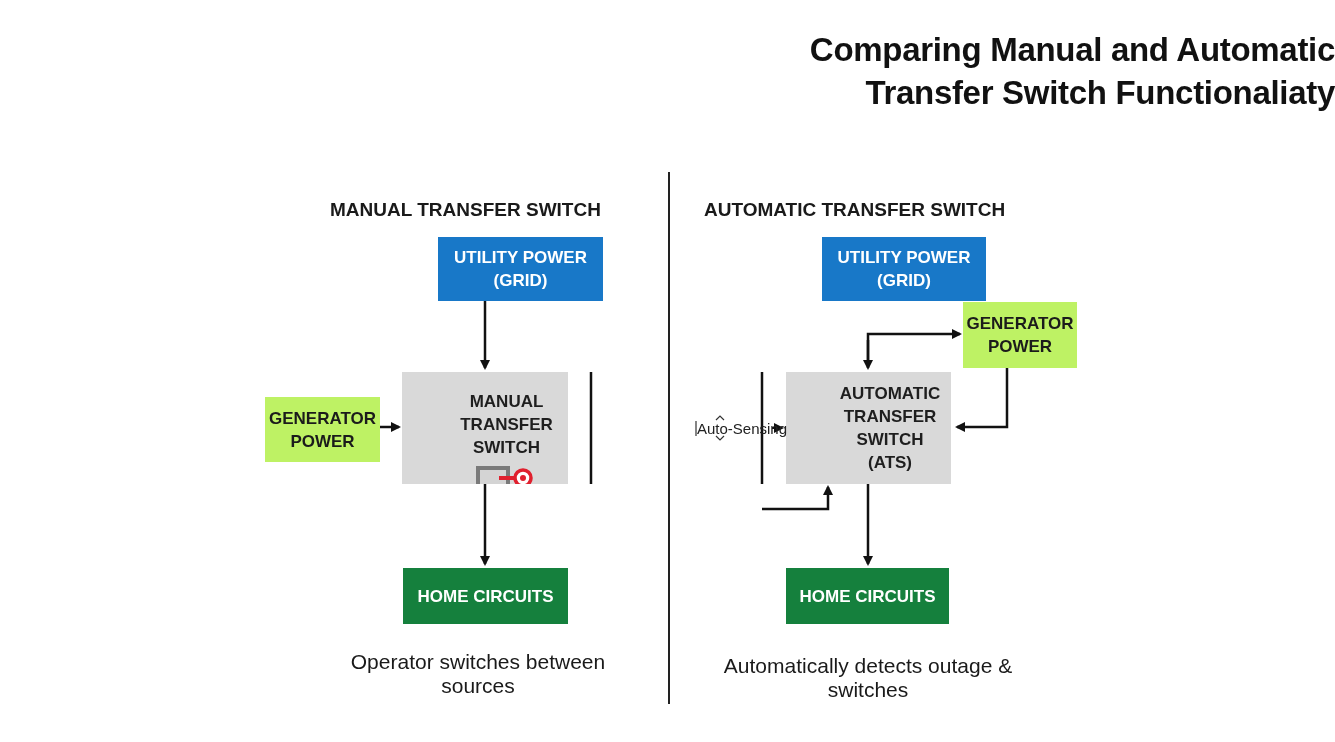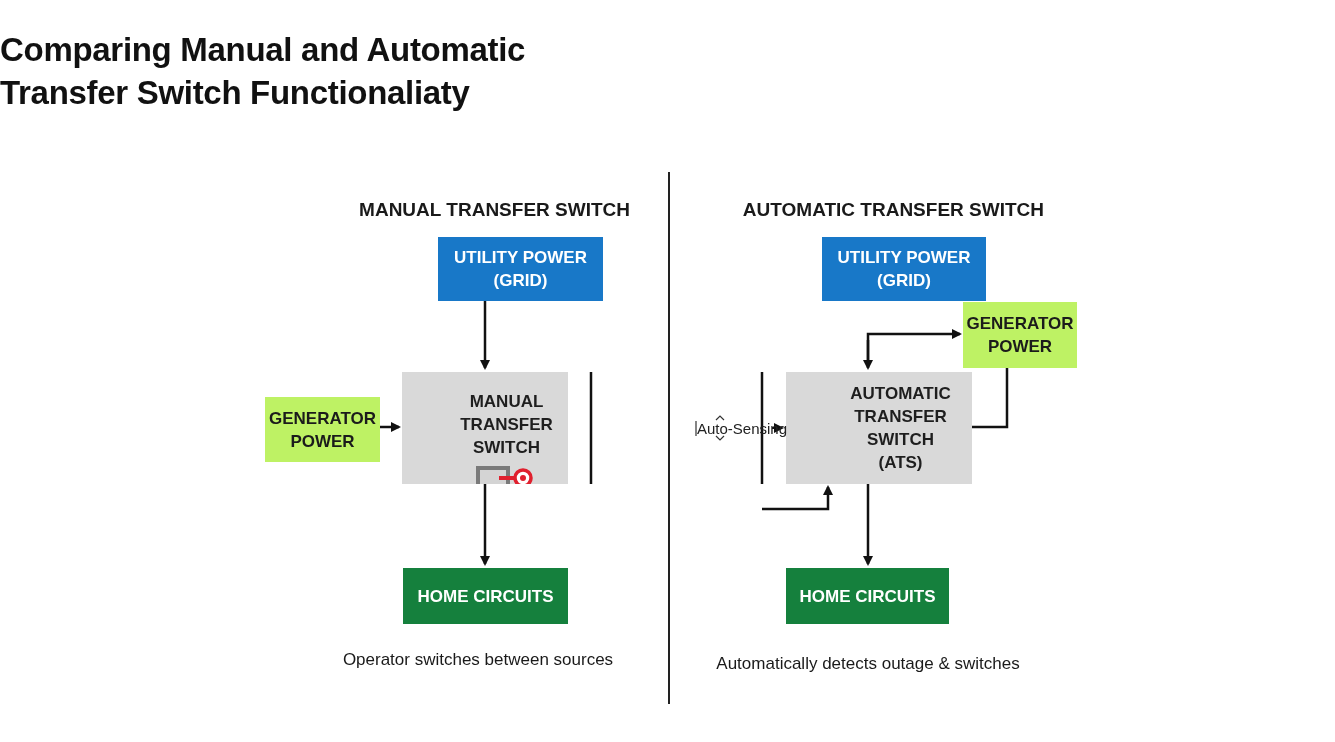--- a/index.html
+++ b/index.html
@@ -4,37 +4,37 @@
 <style>
   html, body { margin: 0; padding: 0; }
   body {
     width: 1335px; height: 742px; background: #ffffff;
     position: relative; overflow: hidden;
     font-family: "Liberation Sans", "DejaVu Sans", sans-serif;
     color: #111;
   }
   .title {
     position: absolute; left: 0; width: 1335px; top: 28px;
-    text-align: left; font-weight: bold; font-size: 33px; line-height: 43px;
+    text-align: right; font-weight: bold; font-size: 33px; line-height: 43px;
     color: #111; letter-spacing: -0.3px;
   }
   .title span { display: block; }
   .divider { position: absolute; left: 668px; top: 172px; width: 2px; height: 532px; background: #222; }
   .section-title {
-    position: absolute; font-weight: bold; font-size: 19px; color: #1a1a1a; text-align: right;
+    position: absolute; font-weight: bold; font-size: 19px; color: #1a1a1a; text-align: left;
   }
   .box {
     position: absolute; display: flex; flex-direction: column; align-items: center; justify-content: center;
     text-align: center; font-weight: bold; font-size: 17px; line-height: 23px; box-sizing: border-box;
   }
   .blue { background: #1878c8; color: #fff; margin-left: 36px; }
   .green { background: #bef264; color: #1b1b1b; }
   .gray { background: #d9d9d9; color: #1e1e1e; padding-left: 43px; }
   .purple { background: #15803d; color: #fff; }
-  .caption { position: absolute; font-size: 17px; color: #1a1a1a; text-align: center; }
+  .caption { position: absolute; font-size: 21px; color: #1a1a1a; text-align: center; }
   svg.lines { position: absolute; left: 0; top: 0; }
   .autosense {
     position: absolute; left: 697px; top: 420px; font-size: 15px; color: #222;
   }
 </style>
 </head>
 <body>
 
 <div class="title">
   <span>Comparing Manual and Automatic</span>
@@ -101,21 +101,21 @@
 <div class="box blue" style="left:786px; top:237px; width:164px; height:64px;">
   <span>UTILITY POWER</span>
   <span>(GRID)</span>
 </div>
 
 <div class="box green" style="left:963px; top:302px; width:114px; height:66px;">
   <span>GENERATOR</span>
   <span>POWER</span>
 </div>
 
-<div class="box gray" style="left:786px; top:372px; width:186px; height:112px;">
+<div class="box gray" style="left:786px; top:372px; width:165px; height:112px;">
   <span>AUTOMATIC</span>
   <span>TRANSFER SWITCH</span>
   <span>(ATS)</span>
 </div>
 
 <div class="autosense">Auto-Sensing</div>
 
 <div class="box purple" style="left:786px; top:568px; width:163px; height:56px;">
   <span>HOME CIRCUITS</span>
 </div>

